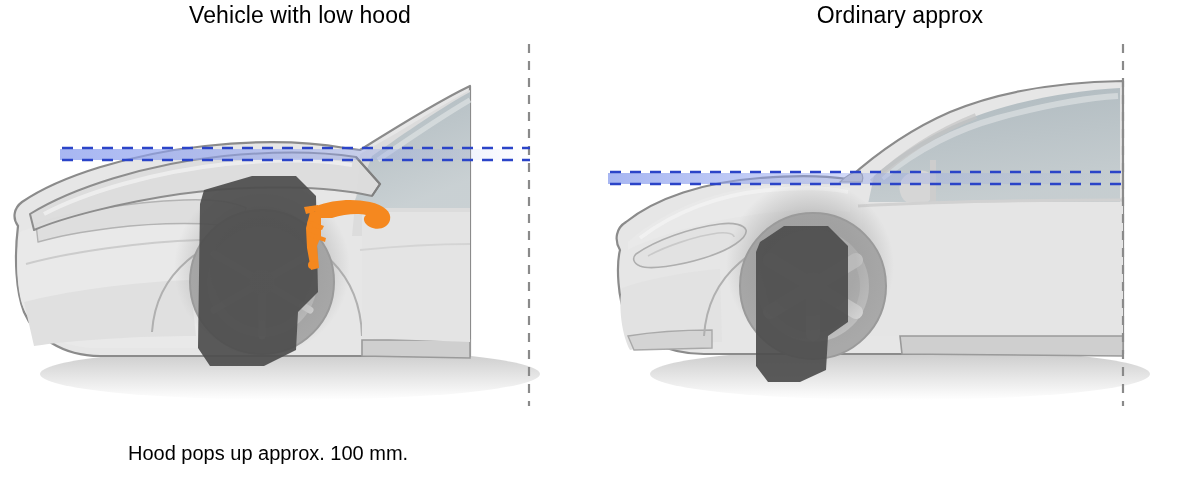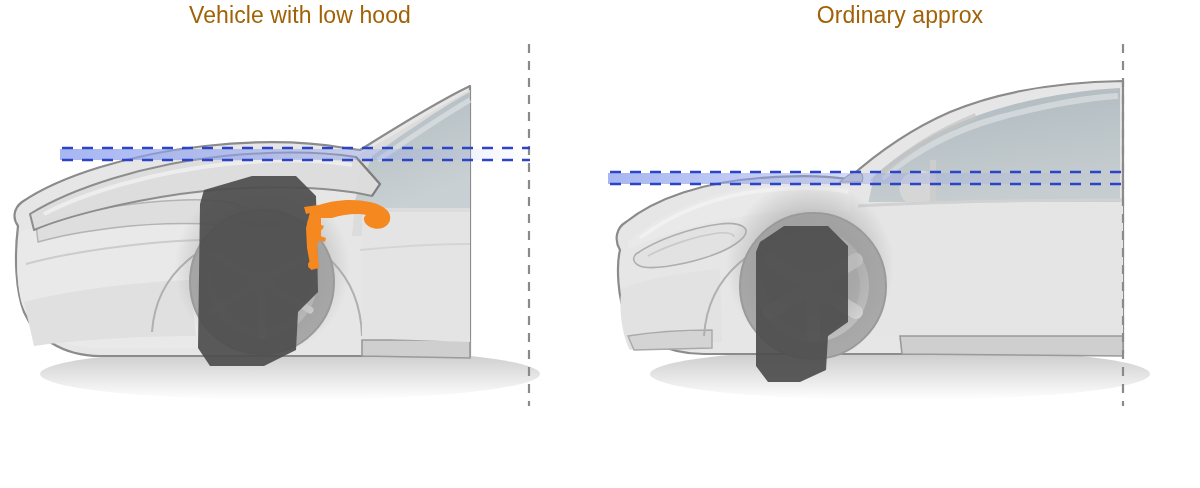--- a/index.html
+++ b/index.html
@@ -30,21 +30,21 @@
   .panel-title {
     position: absolute;
     top: 0;
     left: 0;
     width: 100%;
     text-align: center;
     font-size: 23px;
     font-weight: 400;
     letter-spacing: 0.1px;
     line-height: 30px;
-    color: #a16207;
+    color: #000000;
   }
 
   .panel-art {
     position: absolute;
     top: 36px;
     left: 0;
     width: 600px;
     height: 380px;
   }
 
@@ -206,20 +206,21 @@
 
       <line x1="529" y1="8" x2="529" y2="370" stroke="#8a8a8a" stroke-width="2.2" stroke-dasharray="9 8"></line>
 
       <g>
         <rect x="60" y="113" width="470" height="11" fill="url(#bandGradL)"></rect>
         <line x1="62" y1="112" x2="530" y2="112" stroke="#2b44c8" stroke-width="2.6" stroke-dasharray="11 9"></line>
         <line x1="62" y1="124" x2="530" y2="124" stroke="#2b44c8" stroke-width="2.6" stroke-dasharray="11 9"></line>
       </g>
     </svg>
 
+    <div class="panel-caption" id="caption-left">Hood pops up approx. 100 mm.</div>
   </div>
 
   <div class="panel" id="panel-right">
 
     <div class="panel-title">Ordinary approx</div>
 
     <svg class="panel-art" viewBox="0 0 600 380">
       <defs>
         <linearGradient id="shadowGradR" x1="0" y1="0" x2="0" y2="1">
           <stop offset="0%" stop-color="#bdbdbd" stop-opacity="0.85"></stop>

